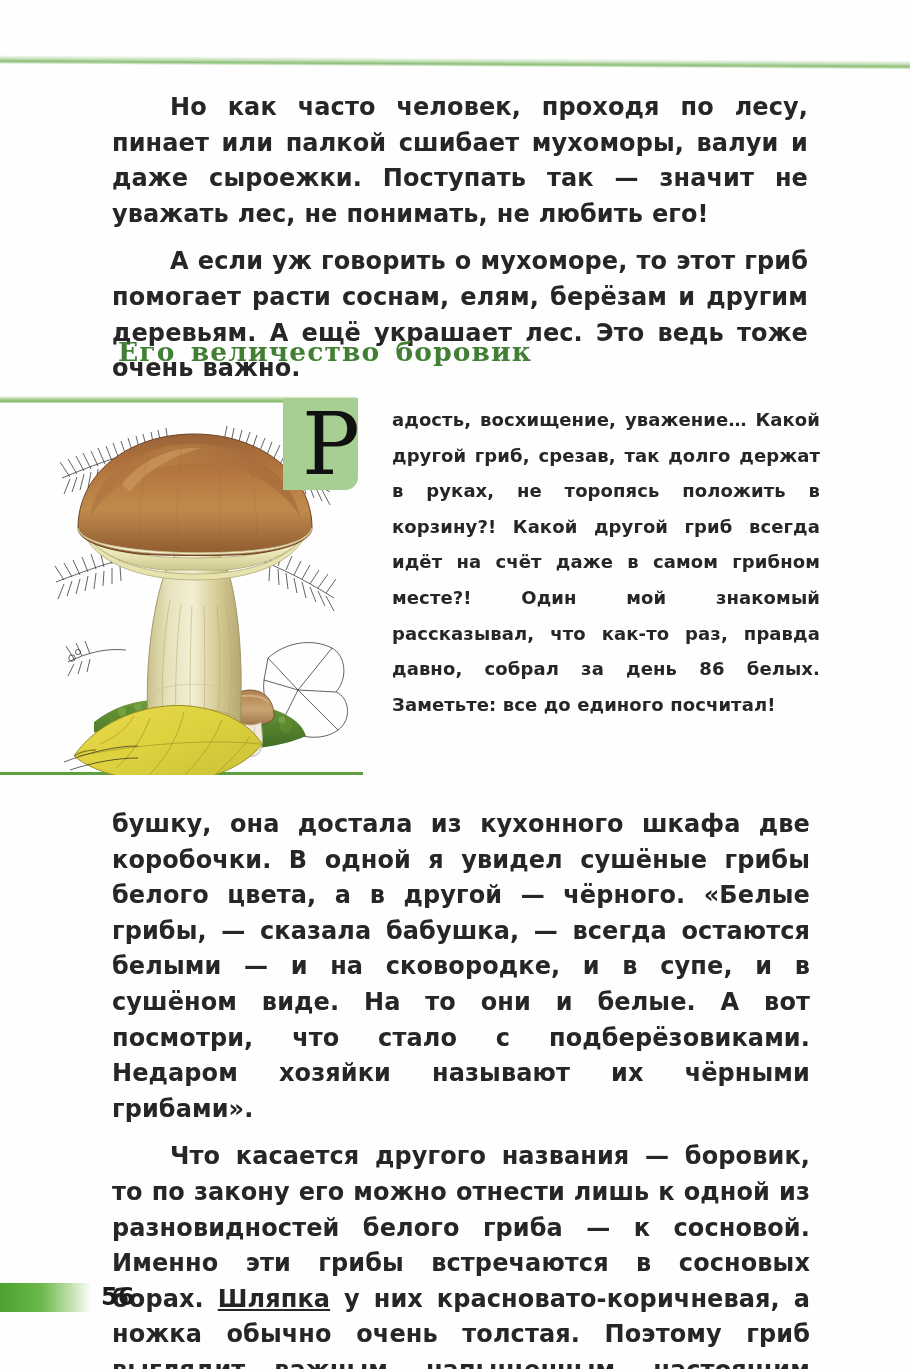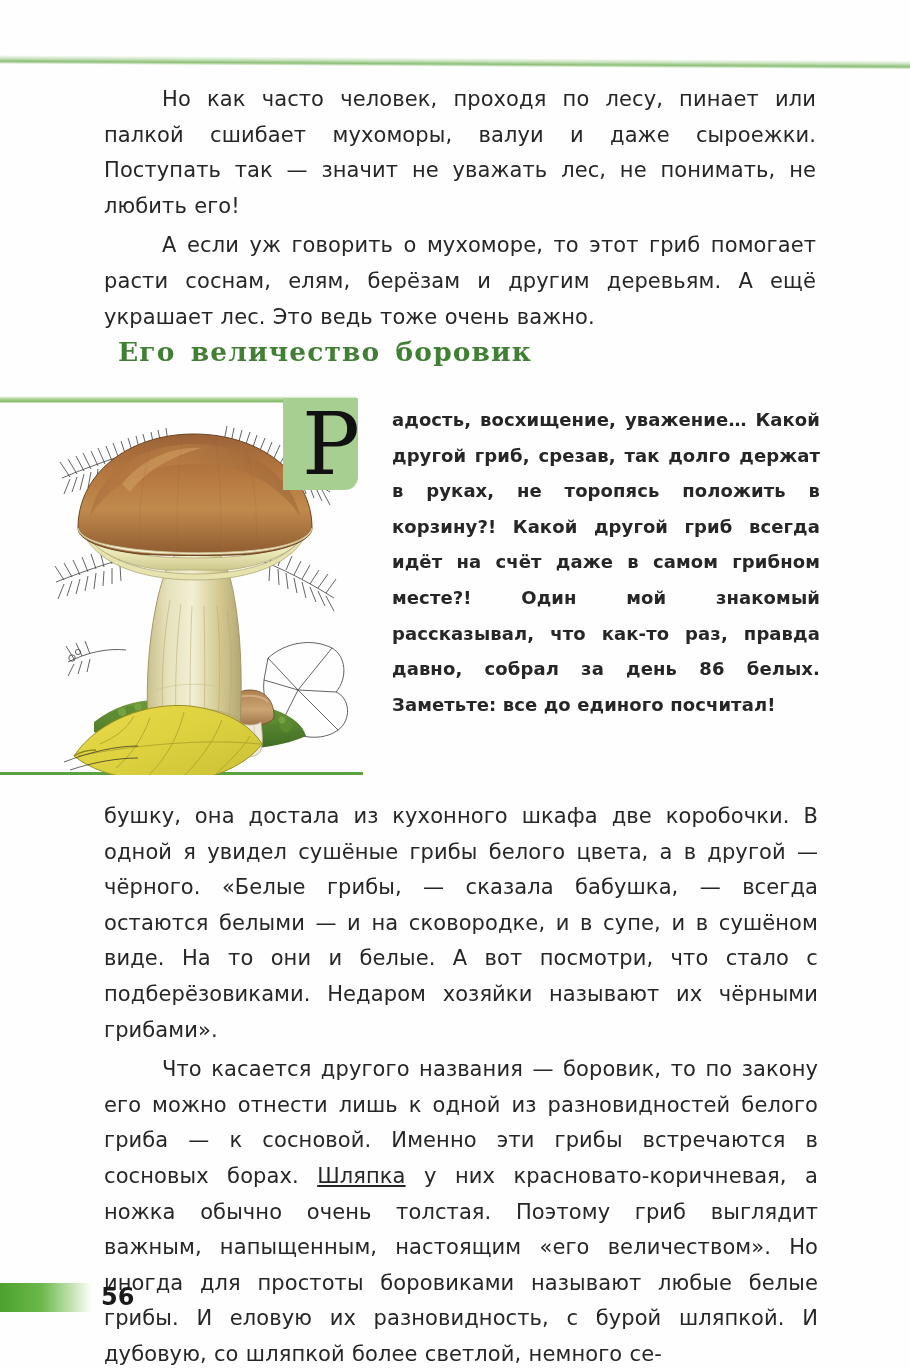--- a/index.html
+++ b/index.html
@@ -40,29 +40,29 @@
   }
 
   
   .text-col {
     position: absolute;
     left: 100px;
     top: 78px;
     width: 720px;
   }
   p.body {
-    margin: 4px;
+    margin: 12px;
     text-indent: 58px;
     text-align: justify;
-    font-size: 21px;
+    font-size: 24px;
     line-height: 35.6px;
     letter-spacing: .1px;
     word-spacing: .5px;
     color: #262626;
-    font-weight: 400;
+    font-weight: 700;
   }
   p.body + p.body { margin-top: 0; }
 
   
   .section-heading {
     position: absolute;
     left: 118px;
     top: 336px;
     font-family: "DejaVu Serif", serif;
     font-weight: bold;

